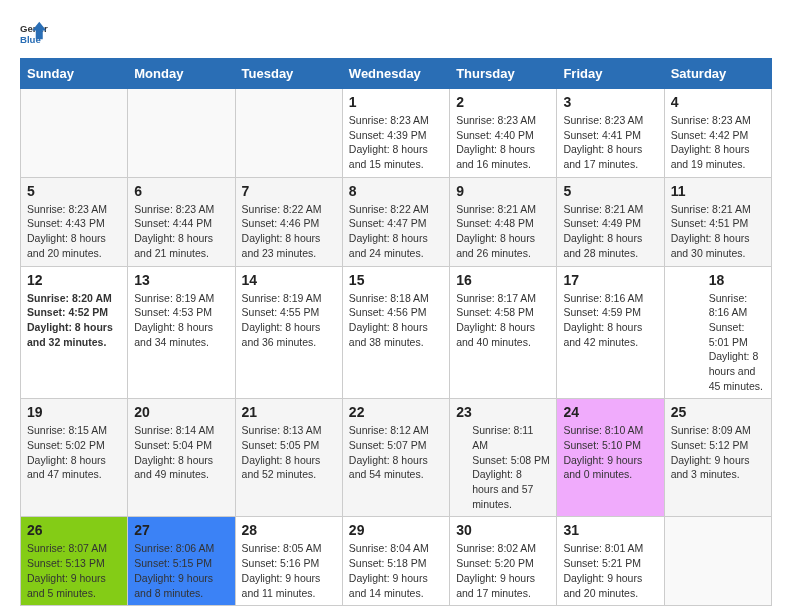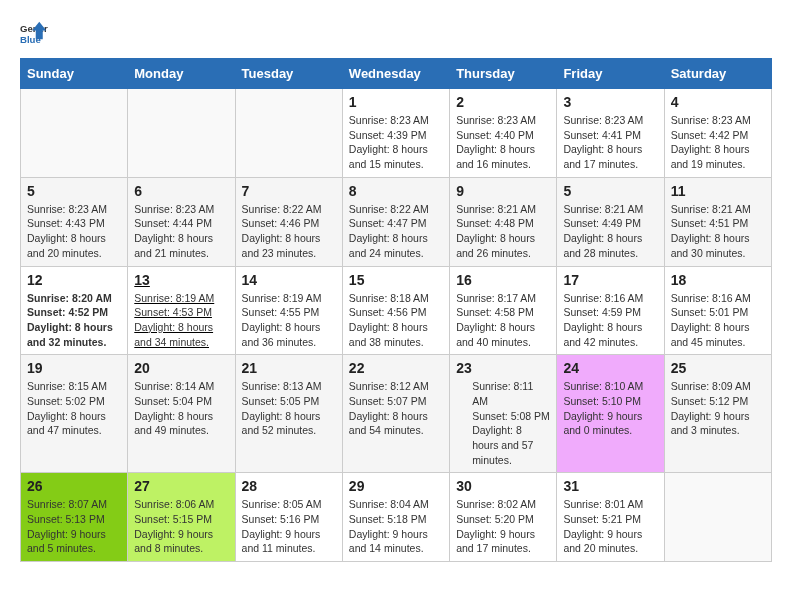--- a/index.html
+++ b/index.html
@@ -169,21 +169,21 @@
 Daylight: 8 hours and 30 minutes.</div>
         </td>
       </tr>
       <tr style="background: rgb(255, 255, 255);">
         <td style="background: rgb(255, 255, 255);">
           <div class="cell-day">12</div>
           <div class="cell-info" style="white-space: pre-line; font-weight: bold;">Sunrise: 8:20 AM
 Sunset: 4:52 PM
 Daylight: 8 hours and 32 minutes.</div>
         </td>
-        <td style="background: rgb(255, 255, 255); text-decoration: underline;">
+        <td style="background: rgb(255, 255, 255);">
           <div class="cell-day">13</div>
           <div class="cell-info" style="white-space: pre-line;">Sunrise: 8:19 AM
 Sunset: 4:53 PM
 Daylight: 8 hours and 34 minutes.</div>
         </td>
         <td style="background: rgb(255, 255, 255);">
           <div class="cell-day">14</div>
           <div class="cell-info" style="white-space: pre-line;">Sunrise: 8:19 AM
 Sunset: 4:55 PM
 Daylight: 8 hours and 36 minutes.</div>
@@ -199,21 +199,21 @@
           <div class="cell-info" style="white-space: pre-line;">Sunrise: 8:17 AM
 Sunset: 4:58 PM
 Daylight: 8 hours and 40 minutes.</div>
         </td>
         <td style="background: rgb(255, 255, 255);">
           <div class="cell-day">17</div>
           <div class="cell-info" style="white-space: pre-line;">Sunrise: 8:16 AM
 Sunset: 4:59 PM
 Daylight: 8 hours and 42 minutes.</div>
         </td>
-        <td style="background: rgb(255, 255, 255);">
+        <td style="background: rgb(255, 255, 255); padding-left: 44px;">
           <div class="cell-day">18</div>
           <div class="cell-info" style="white-space: pre-line;">Sunrise: 8:16 AM
 Sunset: 5:01 PM
 Daylight: 8 hours and 45 minutes.</div>
         </td>
       </tr>
       <tr style="background: rgb(245, 245, 245);">
         <td style="background: rgb(245, 245, 245);">
           <div class="cell-day">19</div>
           <div class="cell-info" style="white-space: pre-line;">Sunrise: 8:15 AM
@@ -257,21 +257,21 @@
 Daylight: 9 hours and 3 minutes.</div>
         </td>
       </tr>
       <tr style="background: rgb(255, 255, 255);">
         <td style="background: #84cc16;">
           <div class="cell-day">26</div>
           <div class="cell-info" style="white-space: pre-line;">Sunrise: 8:07 AM
 Sunset: 5:13 PM
 Daylight: 9 hours and 5 minutes.</div>
         </td>
-        <td style="background: #bef264; margin-left: 30px;">
+        <td style="background: #3b82f6; margin-left: 30px;">
           <div class="cell-day">27</div>
           <div class="cell-info" style="white-space: pre-line;">Sunrise: 8:06 AM
 Sunset: 5:15 PM
 Daylight: 9 hours and 8 minutes.</div>
         </td>
         <td style="background: rgb(255, 255, 255);">
           <div class="cell-day">28</div>
           <div class="cell-info" style="white-space: pre-line;">Sunrise: 8:05 AM
 Sunset: 5:16 PM
 Daylight: 9 hours and 11 minutes.</div>

